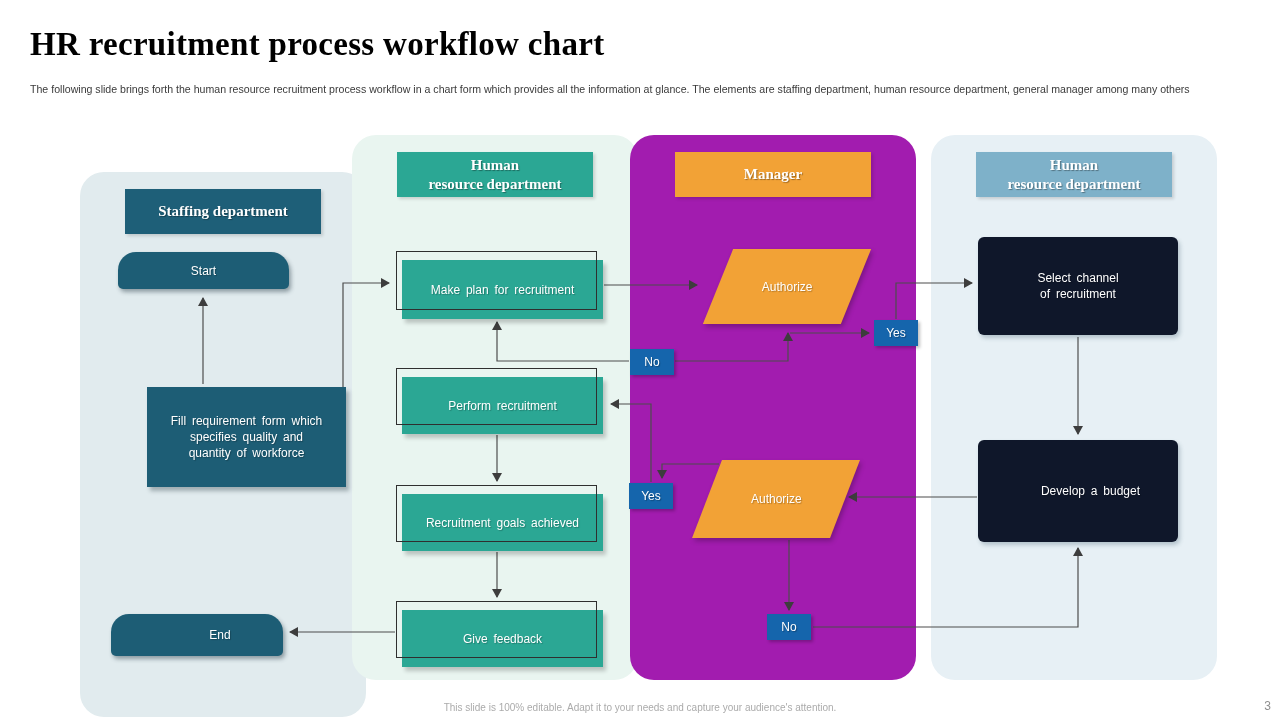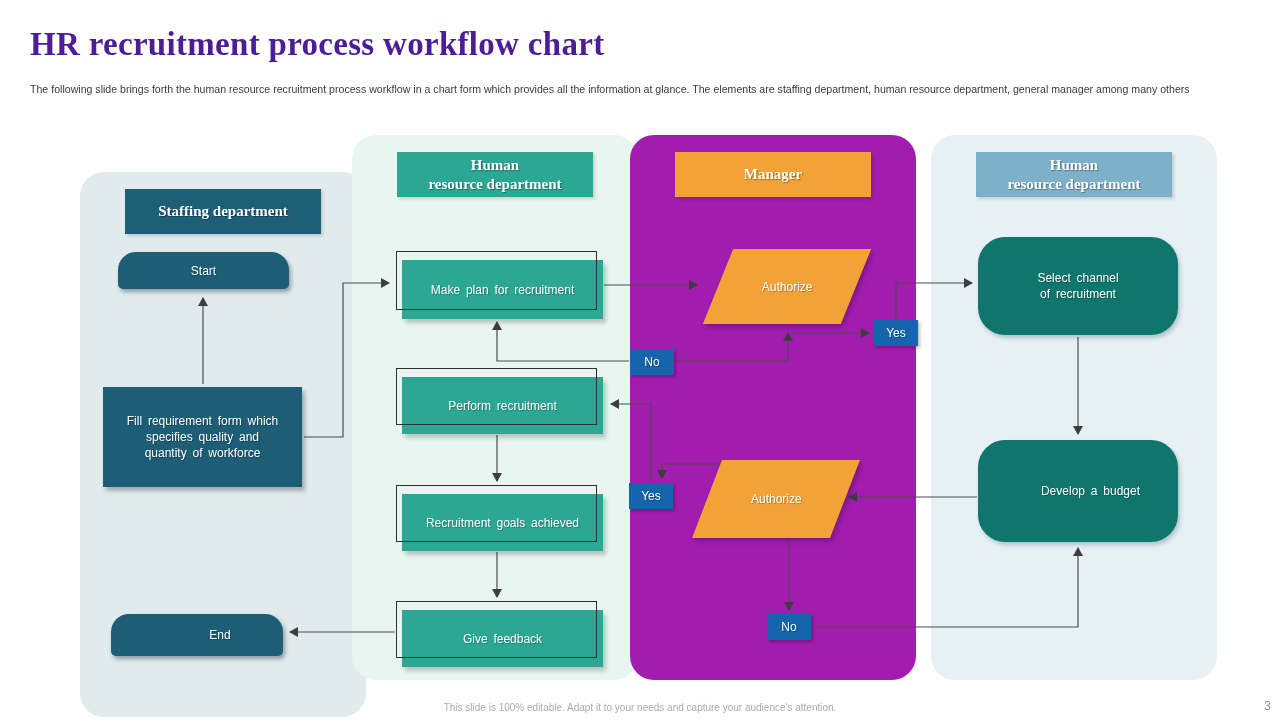--- a/index.html
+++ b/index.html
@@ -7,21 +7,21 @@
   .slide {
     position: relative;
     width: 1280px; height: 720px;
     background: #ffffff;
     overflow: hidden;
     font-family: "Liberation Sans", sans-serif;
   }
   .title {
     position: absolute; left: 30px; top: 26px;
     font-family: "Liberation Serif", serif;
-    font-size: 33px; font-weight: 600; color: #4c1d95;
+    font-size: 33px; font-weight: 600; color: #000000;
     letter-spacing: 0.3px;
   }
   .subtitle {
     position: absolute; left: 30px; top: 82px; width: 1212px;
     font-size: 10.6px; line-height: 1.45; color: #3a3a3a;
   }
   .lane {
     position: absolute; top: 135px; height: 545px; width: 286px;
     border-radius: 24px;
   }
@@ -48,21 +48,21 @@
     line-height: 16px;
   }
   .terminal {
     position: absolute; display: flex; align-items: center; justify-content: center;
     background: #1d5d75; border-radius: 18px 18px 5px 5px;
     box-shadow: 2px 3px 4px rgba(40,60,70,0.45);
   }
   .darkbox {
     position: absolute; display: flex; flex-direction: column;
     align-items: center; justify-content: center;
-    background: #1d5d75; box-shadow: 3px 4px 4px rgba(40,60,70,0.35);
+    background: #1d5d75; box-shadow: 3px 4px 4px rgba(40,60,70,0.35); margin-left: 44px;
   }
   .proc { position: absolute; }
   .proc .fill {
     position: absolute; left: 6px; top: 9px; width: 100%; height: 100%;
     background: #2ba794; box-shadow: 3px 4px 4px rgba(0,0,0,0.2);
     display: flex; align-items: center; justify-content: center;
   }
   .proc .outline {
     position: absolute; left: 0; top: 0; width: 100%; height: 100%;
     border: 1px solid #2f2f2f; background: transparent; pointer-events: none;
@@ -71,21 +71,21 @@
     position: absolute; display: flex; align-items: center; justify-content: center;
     background: #f2a236; box-shadow: 3px 3px 5px rgba(0,0,0,0.25);
   }
   .skew-a { transform: skewX(-22deg); }
   .skew-a > .node-label { transform: skewX(22deg); }
   .skew-b { transform: skewX(-21deg); }
   .skew-b > .node-label { transform: skewX(21deg); }
   .blue-round {
     position: absolute; display: flex; flex-direction: column;
     align-items: center; justify-content: center;
-    background: #0f766e; border-radius: 27px;
+    background: #0f172a; border-radius: 6px;
     box-shadow: 2px 3px 4px rgba(60,90,110,0.3);
   }
   .badge {
     position: absolute; width: 44px; height: 26px;
     display: flex; align-items: center; justify-content: center;
     background: #1565ac; color: #ffffff; font-size: 12px;
     text-shadow: 1px 1px 1px rgba(0,0,0,0.3);
     box-shadow: 2px 2px 3px rgba(0,0,0,0.25);
     z-index: 4;
   }

